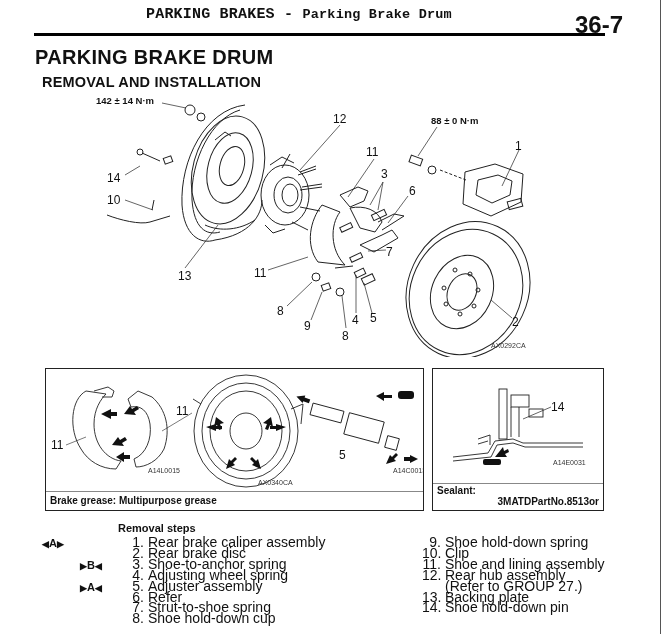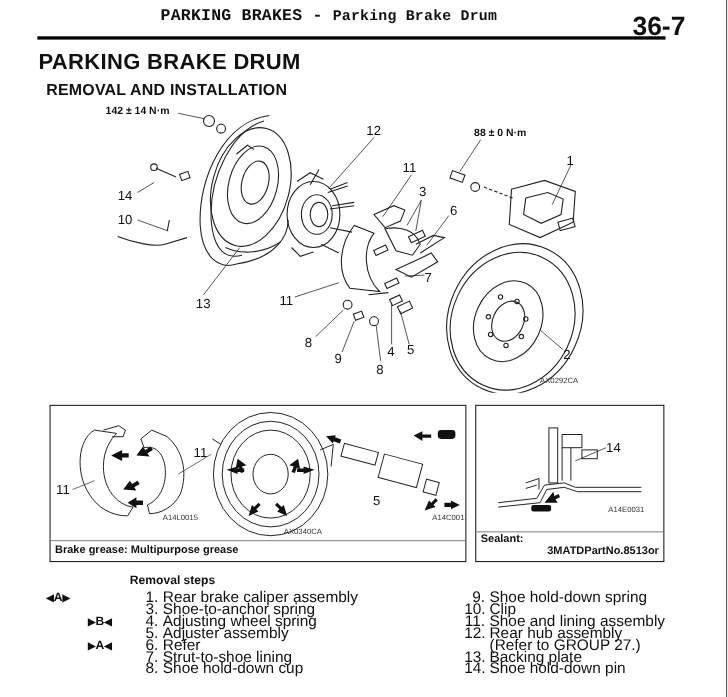--- a/index.html
+++ b/index.html
@@ -251,25 +251,26 @@
 </div>
 <div class="marker" style="left:80px; top:559px;">
   <span class="tri">▶</span><span>B</span><span class="tri">◀</span>
 </div>
 <div class="marker" style="left:80px; top:581px;">
   <span class="tri">▶</span><span>A</span><span class="tri">◀</span>
 </div>
 
 <div class="steps steps-col1">
   <div class="step"><span class="num">1.</span><span>Rear brake caliper assembly</span></div>
+  <div class="step"><span class="num">2.</span><span>Rear brake disc</span></div>
   <div class="step"><span class="num">3.</span><span>Shoe-to-anchor spring</span></div>
   <div class="step"><span class="num">4.</span><span>Adjusting wheel spring</span></div>
   <div class="step"><span class="num">5.</span><span>Adjuster assembly</span></div>
   <div class="step"><span class="num">6.</span><span>Refer</span></div>
-  <div class="step"><span class="num">7.</span><span>Strut-to-shoe lining</span></div>
+  <div class="step"><span class="num">7.</span><span>Strut-to-shoe spring</span></div>
   <div class="step"><span class="num">8.</span><span>Shoe hold-down cup</span></div>
 </div>
 
 <div class="steps steps-col2">
   <div class="step"><span class="num">9.</span><span>Shoe hold-down spring</span></div>
   <div class="step"><span class="num">10.</span><span>Clip</span></div>
   <div class="step"><span class="num">11.</span><span>Shoe and lining assembly</span></div>
   <div class="step"><span class="num">12.</span><span>Rear hub assembly</span></div>
   <div class="step"><span class="num"></span><span>(Refer to GROUP 27.)</span></div>
   <div class="step"><span class="num">13.</span><span>Backing plate</span></div>

